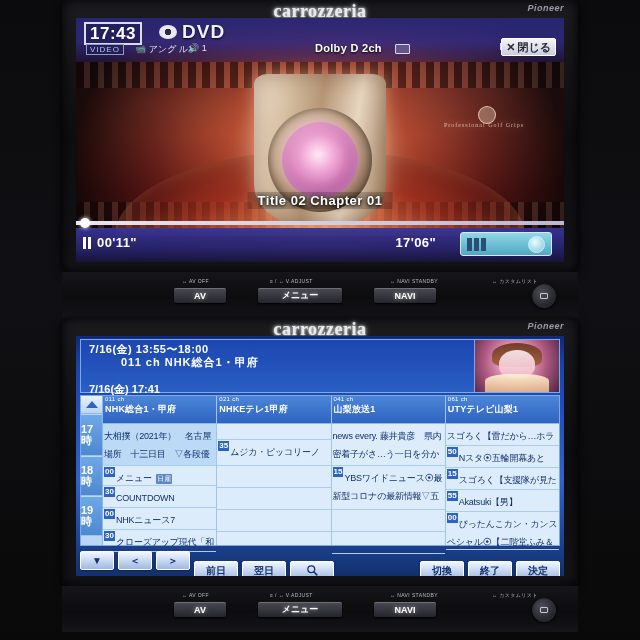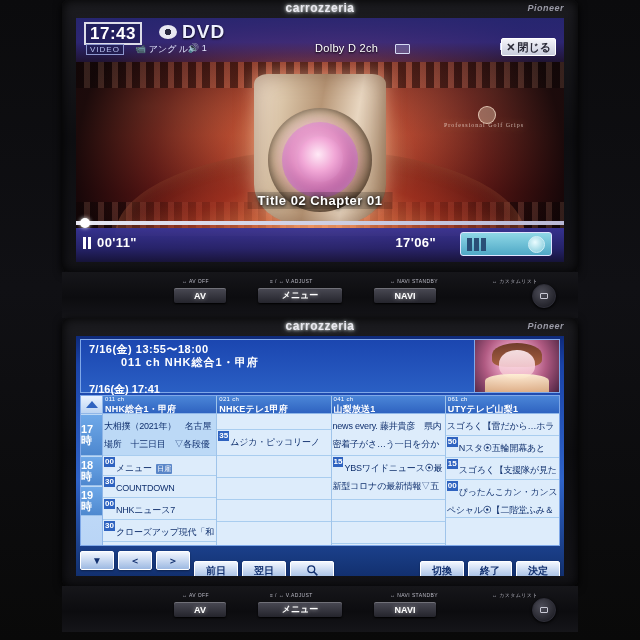--- a/index.html
+++ b/index.html
@@ -11,22 +11,22 @@
   }
   #stage { position: relative; width: 640px; height: 640px; background:
     linear-gradient(180deg,#0b0b0d 0%,#101014 45%,#090909 100%); }
 
   
   .unit { position: absolute; left: 62px; width: 516px; background:
      linear-gradient(180deg,#1c1c20 0%,#0e0e11 50%,#141418 100%);
      border-radius: 6px; box-shadow: 0 0 12px #000 inset, 0 2px 8px #000; }
   .brandbar { position:relative; height: 18px; }
   .carrozzeria { position:absolute; left:50%; transform:translateX(-50%); top:1px;
-     font-size: 12px; font-weight: bold; letter-spacing:0.5px; color:#e9e9ef;
-     text-shadow:0 0 3px #fff, 0 0 6px #9aa; font-family:Liberation Sans, sans-serif;}
+     font-size: 18px; font-weight: bold; letter-spacing:0.5px; color:#e9e9ef;
+     text-shadow:0 0 3px #fff, 0 0 6px #9aa; font-family:Liberation Serif, serif;}
   .pioneer { position:absolute; right:14px; top:3px; font-size:9px; font-style:italic;
      font-weight:bold; color:#9a9aa6; letter-spacing:0.5px; }
 
   
   .screen { position:relative; margin: 0 14px; overflow:hidden; background:#000; }
 
   
   #dvd-screen { height: 244px; }
   .dvd-video { position:absolute; inset:0;
     background:
@@ -79,21 +79,21 @@
      font-size:17px; font-weight:bold; color:#fff; letter-spacing:0.5px;
      border:2px solid #dcdce8; background:rgba(20,20,60,.35); line-height:19px; }
   .disc-icon { position:absolute; left:83px; top:7px; width:18px; height:14px;
      border-radius:50%; background:radial-gradient(circle at 50% 50%, #2a2a40 0 3px, #e8e8f2 3px 100%); }
   .dvd-label { position:absolute; left:106px; top:3px; font-size:19px; font-weight:bold;
      color:#eef0ff; letter-spacing:1px; text-shadow:0 1px 2px #000; }
   .tag-video { position:absolute; left:10px; top:26px; font-size:8px; color:#b9c2ef;
      border:1px solid #8e97cf; padding:0 3px; letter-spacing:1px; background:rgba(30,30,80,.5); }
   .angle-grp { position:absolute; left:59px; top:25px; font-size:9px; color:#e4e7ff; }
   .audio-grp { position:absolute; left:112px; top:25px; font-size:9px; color:#e4e7ff; }
-  .dolby { position:absolute; left:239px; top:24px; font-size:11px; font-weight:normal;
+  .dolby { position:absolute; left:239px; top:24px; font-size:11px; font-weight:bold;
      color:#ffffff; letter-spacing:0.3px; text-shadow:0 1px 2px #000; }
   .wide-icon { position:absolute; left:319px; top:26px; width:15px; height:10px;
      border:1px solid #d6dbf5; border-radius:1px; background:rgba(200,210,255,.25); }
   .eject-icon { position:absolute; left:421px; top:23px; width:36px; height:14px; }
   .eject-icon .bar { position:absolute; left:3px; top:2px; width:30px; height:7px;
      border:1px solid #cfd6ff; background:rgba(120,140,230,.35); }
   .eject-icon .arr { position:absolute; left:15px; top:8px; width:0;height:0;
      border-left:5px solid transparent; border-right:5px solid transparent; border-top:6px solid #cfd6ff;}
   .close-btn { position:absolute; right:8px; top:20px; height:18px; padding:0 4px;
      display:flex; align-items:center; gap:2px; font-size:11px; color:#2b2b38;
@@ -171,30 +171,30 @@
   .preview .body { position:absolute; left:12%; bottom:0; width:76%; height:34%;
      border-radius:40% 40% 0 0; background:linear-gradient(180deg,#fff3d6,#e4b98a); opacity:.9;}
 
   .epg-grid { position:absolute; left:4px; right:4px; top:59px; bottom:30px;
      background:#dfeefc; border:1px solid #7fa8e8; display:flex; }
   .time-col { width:22px; background:linear-gradient(180deg,#cfe3fb,#b9d5f6);
      border-right:1px solid #8fb6e8; position:relative; }
   .up-arrow { height:18px; background:linear-gradient(180deg,#eaf3ff,#bcd4f2);
      border-bottom:1px solid #8fb6e8; display:flex; align-items:center; justify-content:center; }
   .up-arrow svg { width:14px; height:9px; }
-  .tslot { height:30px; display:flex; flex-direction:column; align-items:center; justify-content:center;
+  .tslot { height:40px; display:flex; flex-direction:column; align-items:center; justify-content:center;
      color:#1a3f93; font-weight:bold; font-size:11px; line-height:11px;
      background:linear-gradient(180deg,#6ea8e8,#4e88cf); color:#fff;
      border-bottom:1px solid #9cc1ea; border-top:1px solid #bcd8f5; }
   .tslot.t17 { height:42px; }
 
   .ch-cols { flex:1; display:flex; }
   .ch-col { flex:1; border-right:1px solid #9fc4ea; position:relative; background:#ddecfb; }
   .ch-col:last-child { border-right:none; }
-  .ch-head { height:18px; background:linear-gradient(180deg,#4b86d8,#2f63c0);
+  .ch-head { height:28px; background:linear-gradient(180deg,#4b86d8,#2f63c0);
      border-bottom:1px solid #8fb6e8; position:relative; color:#fff; }
   .ch-num { position:absolute; left:2px; top:0px; font-size:6px; letter-spacing:0.3px; }
   .ch-name { position:absolute; left:2px; top:7px; font-size:9px; font-weight:bold;
      letter-spacing:0.2px; white-space:nowrap; }
   .prog { position:relative; border-bottom:1px solid #a9cdef; padding:1px 1px 1px 1px;
      overflow:hidden; }
   .prog .mn { display:inline-block; background:#2f63c0; color:#fff; font-size:8px;
      font-weight:bold; padding:0 1px; margin-right:1px; vertical-align:top; line-height:10px;}
   .prog .tx { font-size:9px; color:#10306e; line-height:10px; letter-spacing:-0.2px; }
   .prog.sel { background:#bcd9f6; }
@@ -402,20 +402,23 @@
               </div>
               <div class="prog" style="height:22px;">
                 <span class="tx">スゴろく【雷だから…ホラーな?…</span>
               </div>
               <div class="prog" style="height:22px;">
                 <span class="mn">50</span><span class="tx">Nスタ⦿五輪開幕あと1…</span>
               </div>
               <div class="prog" style="height:22px;">
                 <span class="mn">15</span><span class="tx">スゴろく【支援隊が見た熱海災害…</span>
               </div>
+              <div class="prog" style="height:22px;">
+                <span class="mn">55</span><span class="tx">Akatsuki【男】</span>
+              </div>
               <div class="prog" style="height:38px;">
                 <span class="mn">00</span><span class="tx">ぴったんこカン・カンスペシャル⦿【二階堂ふみ＆米田柳政／重岡…</span>
               </div>
             </div>
 
           </div>
         </div>
 
         <div class="epg-tools">
           <div class="tbtn">▼</div>

